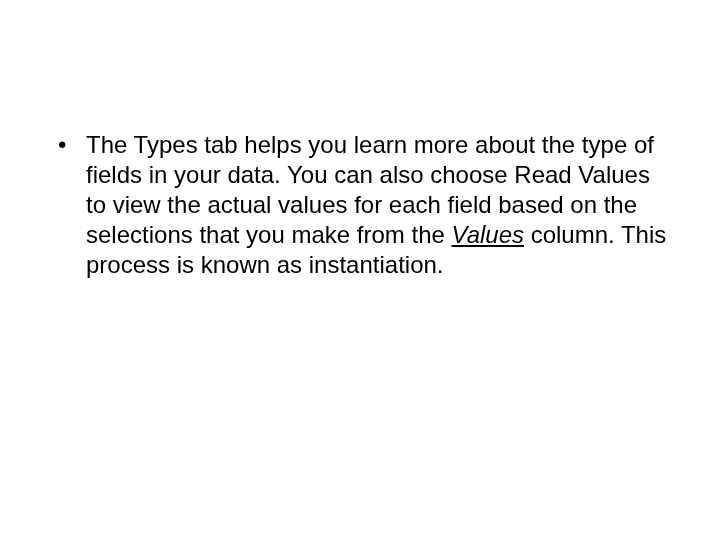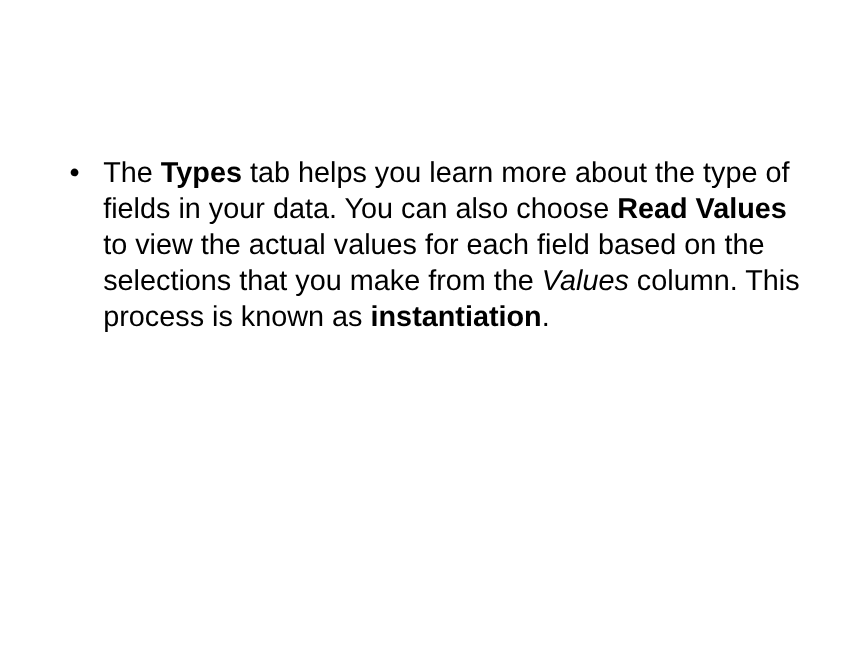--- a/index.html
+++ b/index.html
@@ -25,24 +25,25 @@
       line-height: 1.25;
     }
     li::before {
       content: "•";
       position: absolute;
       left: 8px;
       top: 0;
       font-size: 24px;
     }
     .bold {
-      font-weight: bold;
+      font-weight: normal;
     }
     .italic {
       font-style: italic;
+      text-decoration: underline;
     }
   </style>
 </head>
 <body>
 
 <ul>
   <li>
     <span>The </span><span class="bold">Types</span><span> tab helps you learn more about the type of fields in your data. You can also choose </span><span class="bold">Read Values</span><span> to view the actual values for each field based on the selections that you make from the </span><span class="italic">Values</span><span> column. This process is known as </span><span class="bold">instantiation</span><span>.</span>
   </li>
 </ul>

